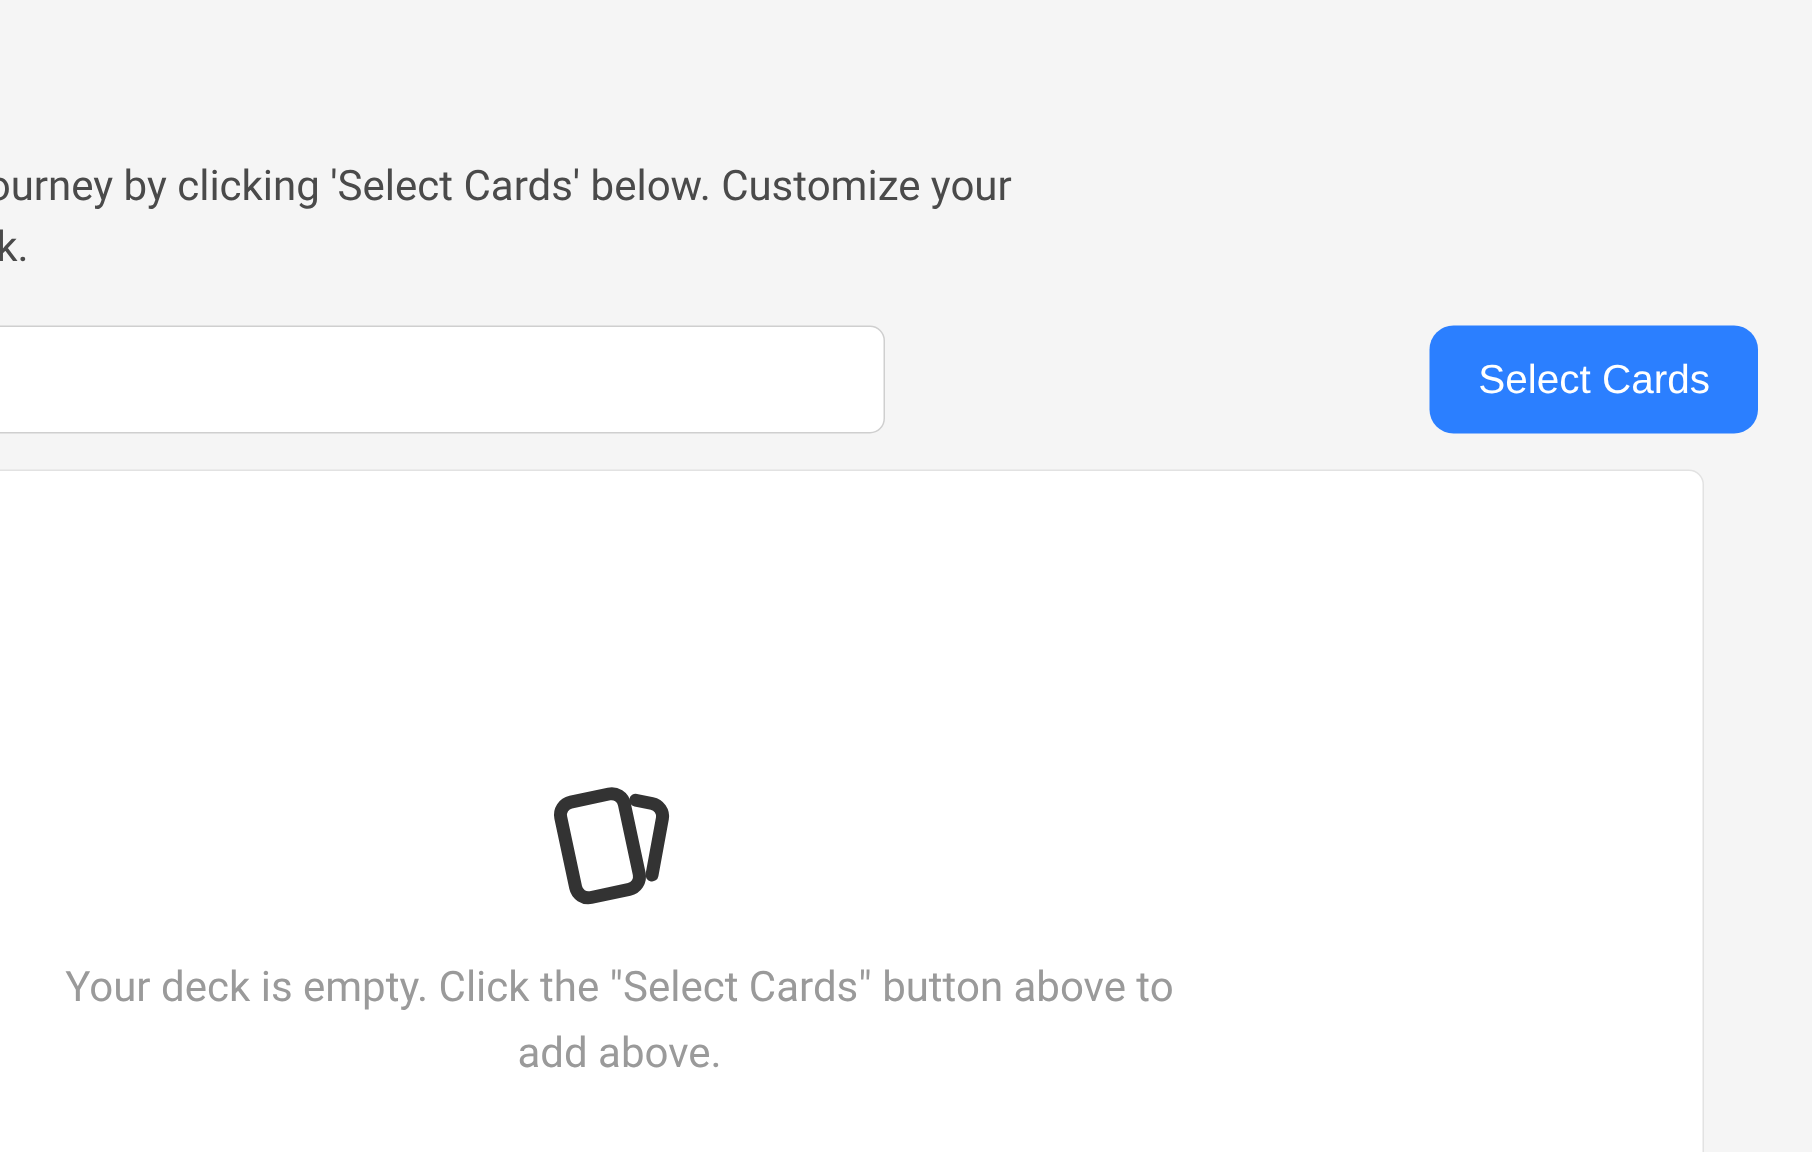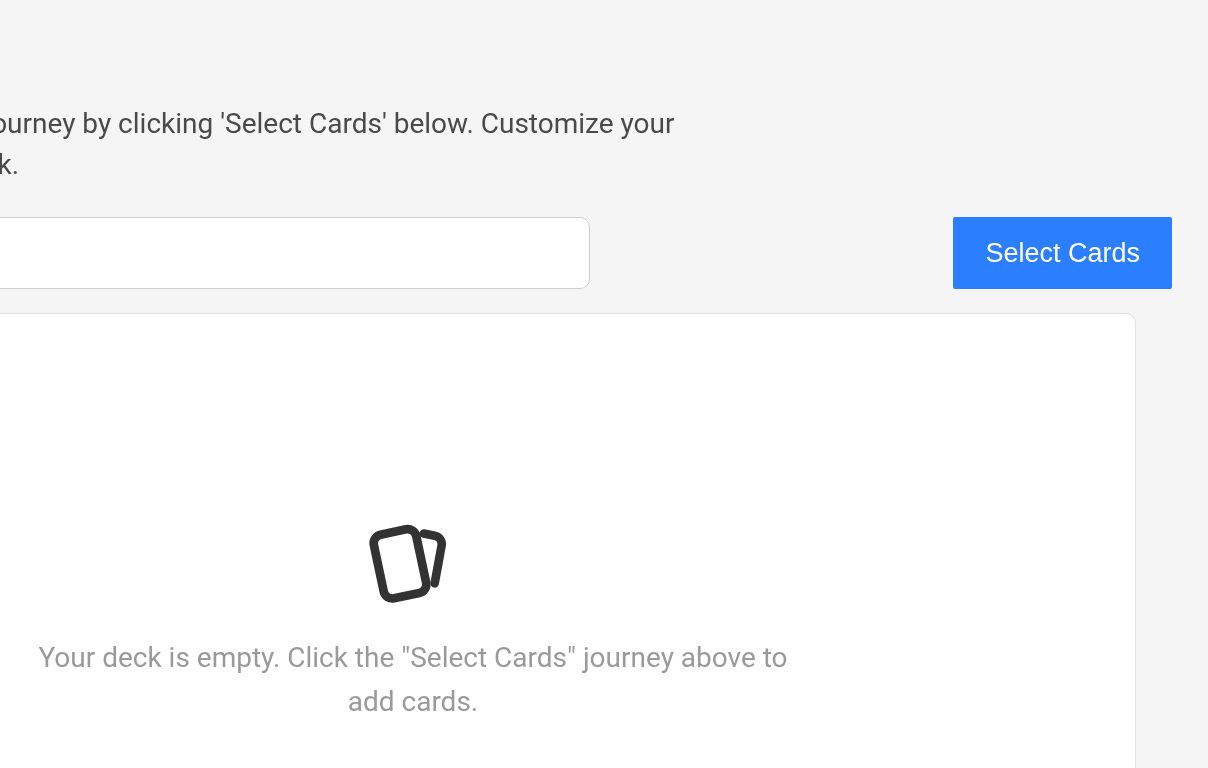--- a/index.html
+++ b/index.html
@@ -54,21 +54,21 @@
     padding: 0 20px;
     color: #333;
   }
   .spacer {
     flex: 1;
   }
   .select-cards-btn {
     background: #2b7fff;
     color: #fff;
     border: none;
-    border-radius: 2px;
+    border-radius: 16px;
     font-size: 27px;
     font-weight: 500;
     padding: 0 32px;
     height: 72px;
     cursor: pointer;
     white-space: nowrap;
     text-align: right;
   }
   .deck-panel {
     background: #fff;
@@ -112,16 +112,16 @@
       <input type="text" class="name-input" value="" style="">
       <div class="spacer"></div>
       <button class="select-cards-btn">Select Cards</button>
     </div>
 
     <div class="deck-panel">
       <svg class="cards-icon" viewBox="0 0 24 24" fill="none" stroke="currentColor" stroke-width="2" stroke-linecap="round" stroke-linejoin="round">
         <rect x="4" y="4" width="10" height="15" rx="2" transform="rotate(-12 9 11.5)"></rect>
         <path d="M14.5 4.5 L17 5 a2 2 0 0 1 1.6 2.3 L17 16"></path>
       </svg>
-      <div class="empty-message">Your deck is empty. Click the "Select Cards" journey above to add cards.</div>
+      <div class="empty-message">Your deck is empty. Click the "Select Cards" button above to add above.</div>
     </div>
   </div>
 </div>
 
 </body></html>

